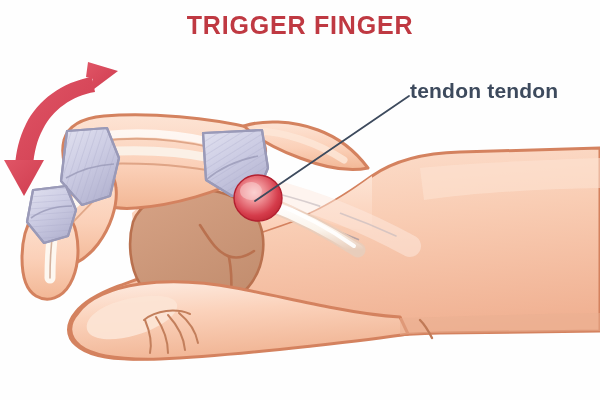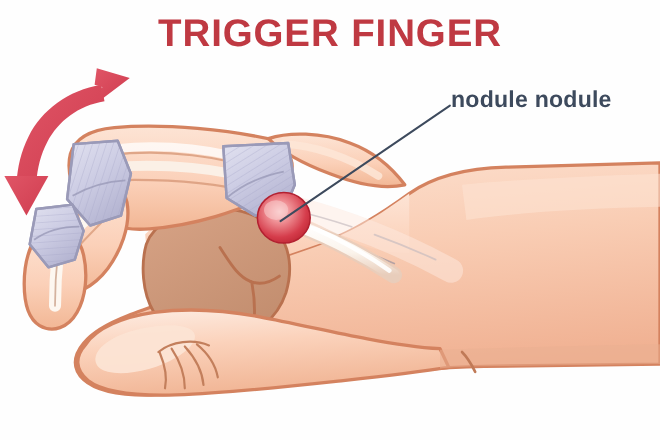--- a/index.html
+++ b/index.html
@@ -26,21 +26,21 @@
     height: 400px;
   }
   .title-text {
     position: absolute;
     left: 0;
     top: 11px;
     width: 600px;
     text-align: center;
     font-family: "Liberation Sans", sans-serif;
     font-weight: bold;
-    font-size: 35px;
+    font-size: 25px;
     letter-spacing: 0.8px;
     color: #bf3942;
     user-select: none;
   }
   .callout-text {
     position: absolute;
     left: 410px;
     top: 79px;
     font-family: "Liberation Sans", sans-serif;
     font-weight: bold;
@@ -306,15 +306,15 @@
 
       <path d="M88 62 L118 71 L90 92 L93 79 L86 77 Z" fill="url(#gradArrow)"></path>
 
       <path d="M4 160 L44 160 L24 196 Z" fill="url(#gradArrow)"></path>
     </g>
 
   </svg>
 
   <div class="title-text">TRIGGER FINGER</div>
 
-  <div class="callout-text">nodule nodule</div>
+  <div class="callout-text">tendon tendon</div>
 
 </div>
 
 </body></html>

